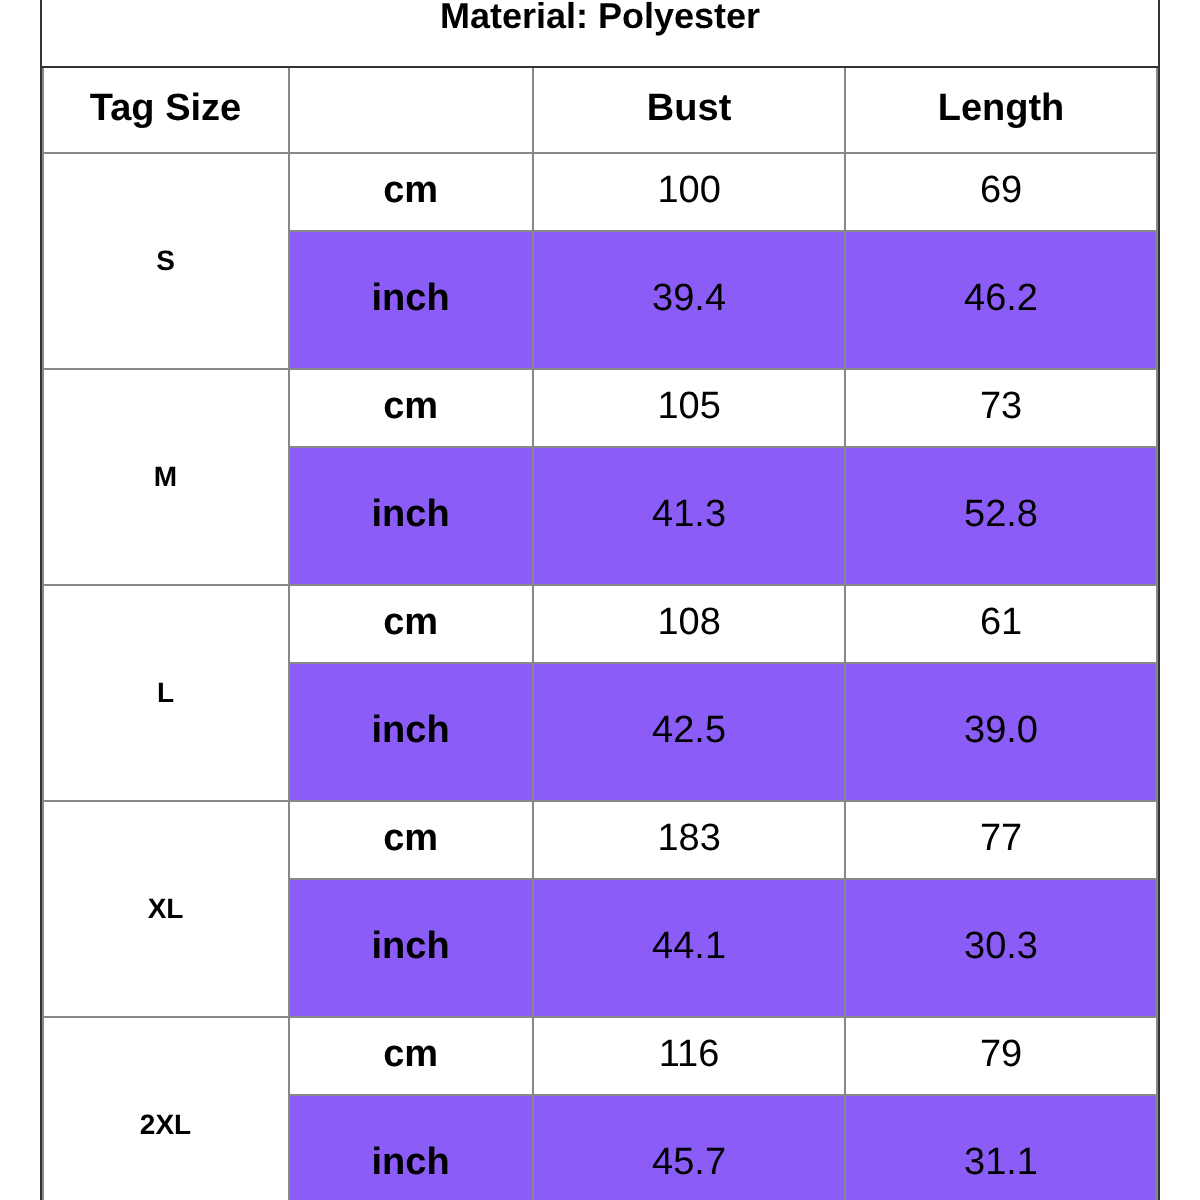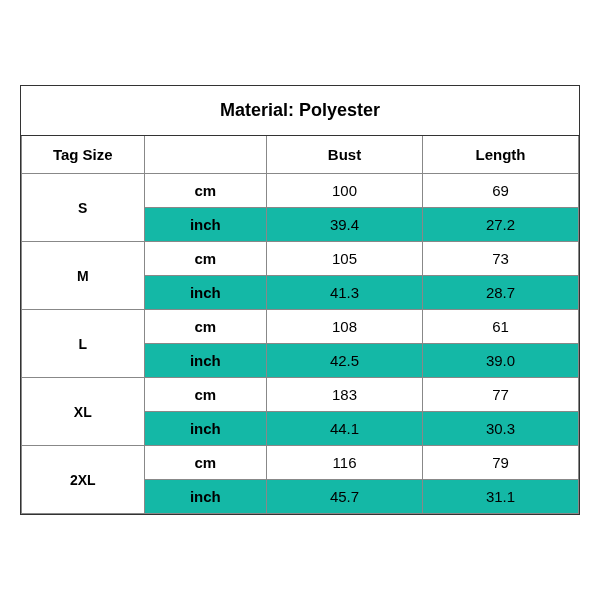--- a/index.html
+++ b/index.html
@@ -35,21 +35,21 @@
     }
 
     table {
       width: 100%;
       border-collapse: collapse;
     }
 
     th, td {
       border: 1px solid #888;
       text-align: center;
-      font-size: 15px;
+      font-size: 19px;
       padding: 0;
     }
 
     .header-row th {
       padding: 10px 6px;
       font-weight: bold;
       background: #fff;
       border-top: none;
     }
 
@@ -70,22 +70,22 @@
       font-size: 14px;
       vertical-align: middle;
     }
 
     .cm-row td {
       padding: 8px 6px;
       background: #fff;
     }
 
     .inch-row td {
-      padding: 8px 6px;
-      background: #14b8a6;
+      padding: 23px 6px;
+      background: #8b5cf6;
     }
 
     .unit-cell {
       font-weight: bold;
       margin-top: 36px;
     }
 
     .outer-border {
       border: 1.5px solid #333;
     }
@@ -109,32 +109,32 @@
     <tbody id="table-body">
     <tr class="cm-row">
           <td class="tag-cell" rowspan="2">S</td>
           <td class="unit-cell">cm</td>
           <td>100</td>
           <td>69</td>
         </tr>
         <tr class="inch-row">
           <td class="unit-cell">inch</td>
           <td>39.4</td>
-          <td>27.2</td>
+          <td>46.2</td>
         </tr>
         <tr class="cm-row">
           <td class="tag-cell" rowspan="2">M</td>
           <td class="unit-cell">cm</td>
           <td>105</td>
           <td>73</td>
         </tr>
         <tr class="inch-row">
           <td class="unit-cell">inch</td>
           <td>41.3</td>
-          <td>28.7</td>
+          <td>52.8</td>
         </tr>
         <tr class="cm-row">
           <td class="tag-cell" rowspan="2">L</td>
           <td class="unit-cell">cm</td>
           <td>108</td>
           <td>61</td>
         </tr>
         <tr class="inch-row">
           <td class="unit-cell">inch</td>
           <td>42.5</td>

